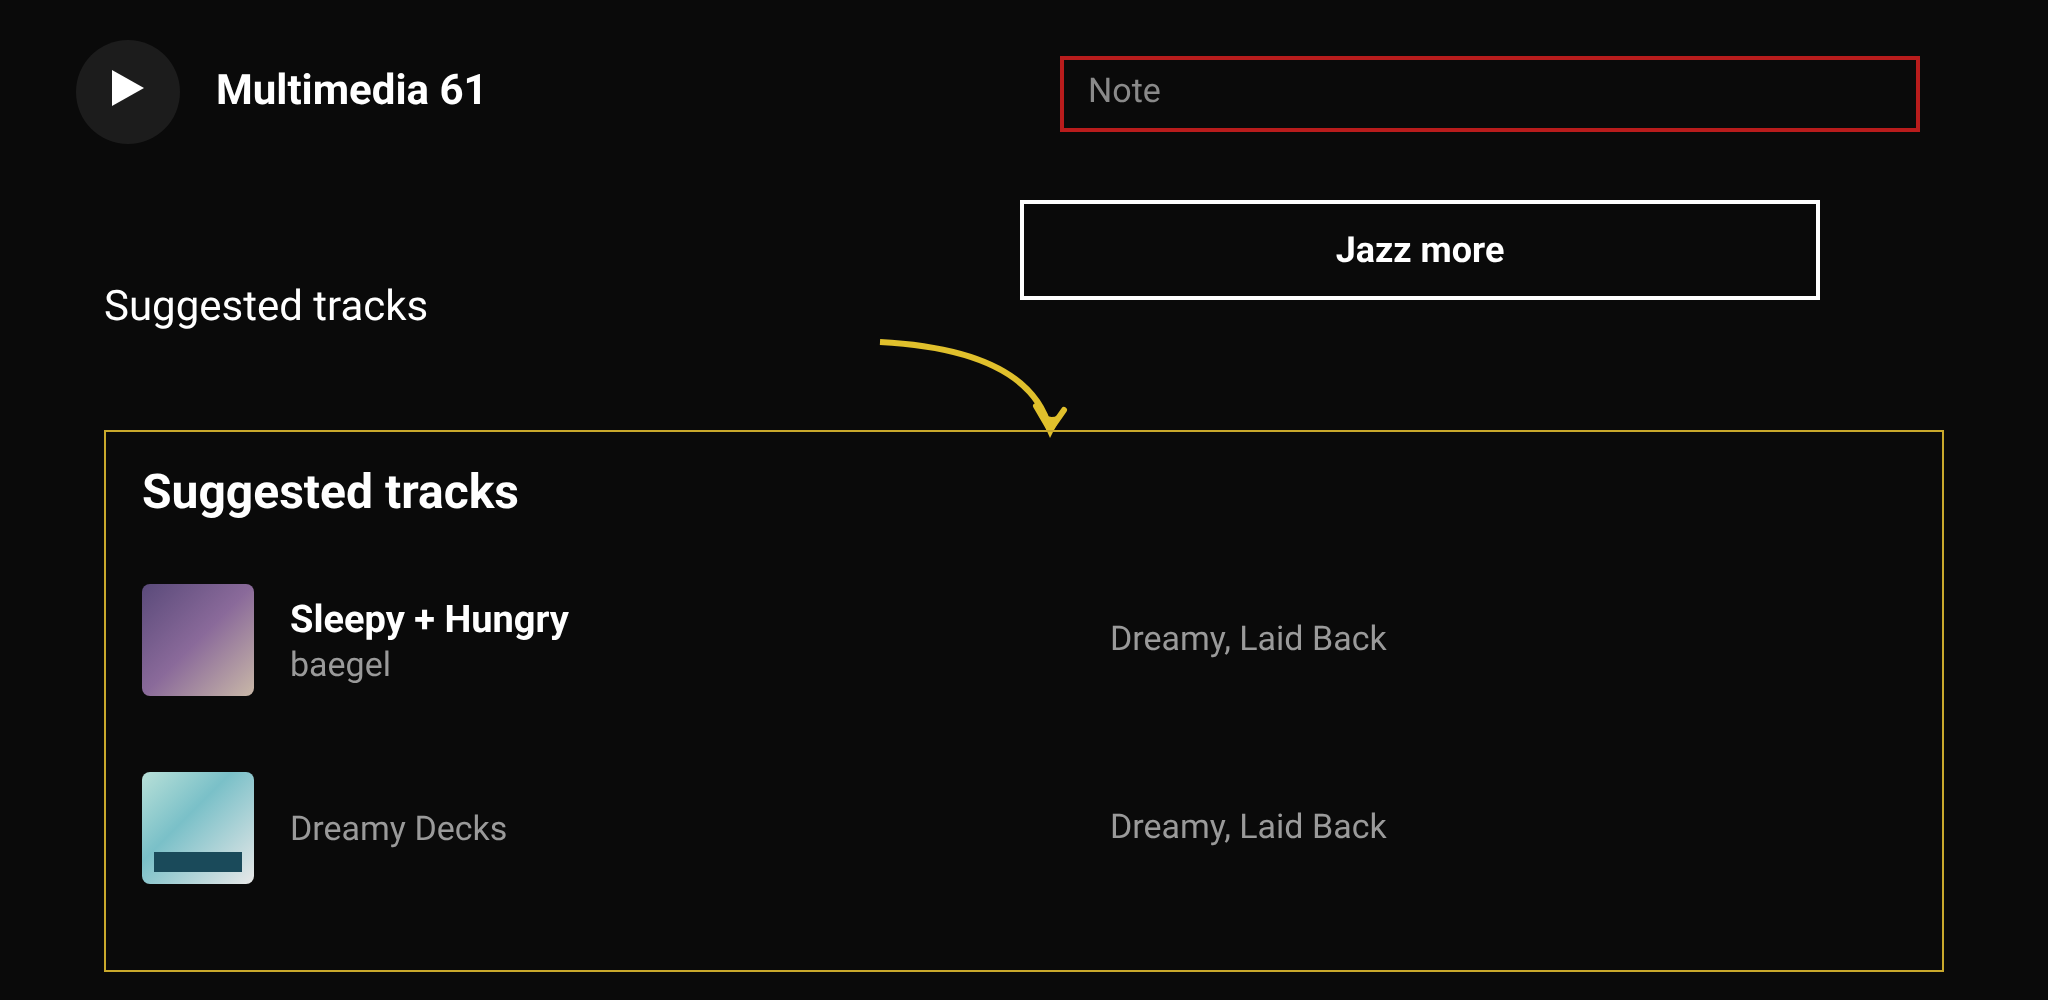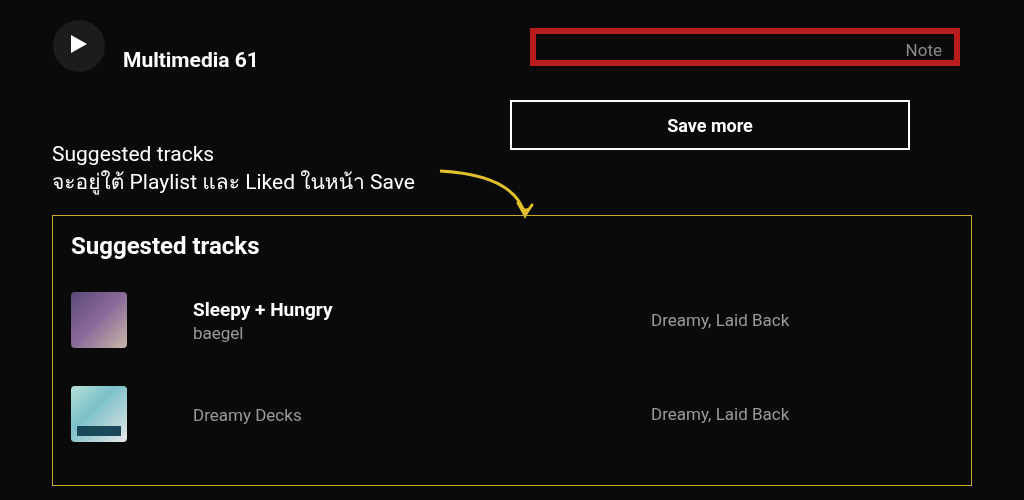--- a/index.html
+++ b/index.html
@@ -9,24 +9,24 @@
     font-family: -apple-system, BlinkMacSystemFont, "Segoe UI", Roboto, Helvetica, Arial, sans-serif;
     width: 1024px;
     height: 500px;
     overflow: hidden;
     position: relative;
   }
 
   .top-row {
     position: absolute;
     top: 20px;
-    left: 53px;
+    left: 38px;
     right: 55px;
     display: flex;
-    align-items: flex-end;
+    align-items: center;
   }
   .play-btn {
     width: 52px;
     height: 52px;
     border-radius: 50%;
     background: #1c1c1c;
     display: flex;
     align-items: center;
     justify-content: center;
     cursor: pointer;
@@ -37,26 +37,25 @@
     font-size: 21px;
     font-weight: 700;
   }
 
   .note-field {
     position: absolute;
     top: 28px;
     left: 530px;
     width: 430px;
     height: 38px;
-    border: 6px solid #b91c1c;
+    border: 2px solid #b91c1c;
     padding: 6px 12px;
     color: #8a8a8a;
     font-size: 17px;
     background: transparent;
-    text-align: right;
   }
 
   .view-more {
     position: absolute;
     top: 100px;
     left: 510px;
     width: 400px;
     height: 50px;
     border: 2px solid #fff;
     display: flex;
@@ -96,21 +95,20 @@
     font-size: 24px;
     font-weight: 700;
     margin-bottom: 32px;
   }
 
   .track-row {
     display: flex;
     align-items: center;
     height: 56px;
     margin-bottom: 38px;
-    gap: 48px;
   }
   .thumb {
     width: 56px;
     height: 56px;
     border-radius: 4px;
     flex-shrink: 0;
   }
   .thumb1 { background: linear-gradient(135deg, #5a4a7a 0%, #8a6a9a 50%, #c9b8a8 100%); }
   .thumb2 { background: linear-gradient(135deg, #b8e0d8 0%, #7ac0c8 40%, #e8e8e8 100%); position: relative; }
   .thumb2::after {
@@ -151,26 +149,25 @@
     </span>
   </div>
   <div class="track-title">Multimedia 61</div>
 </div>
 
 <div class="note-field">
   <span>Note</span>
 </div>
 
 <div class="view-more">
-  <span>Save more</span>
+  <span>Jazz more</span>
 </div>
 
 <div class="annotation">
   <div>Suggested tracks</div>
-  <div>จะอยู่ใต้ Playlist และ Liked ในหน้า Save</div>
 </div>
 
 <svg class="arrow" width="120" height="70">
   <path d="M10 6 Q 85 10 95 50" stroke="#e0c02c" stroke-width="3" fill="none"></path>
   <path d="M95 50 L88 38 M95 50 L102 40" stroke="#e0c02c" stroke-width="3" fill="none" stroke-linecap="round"></path>
   <path d="M88 38 Q 95 48 102 40 L95 54 Z" fill="#e0c02c"></path>
 </svg>
 
 <div class="panel">
   <div class="panel-title">Suggested tracks</div>

